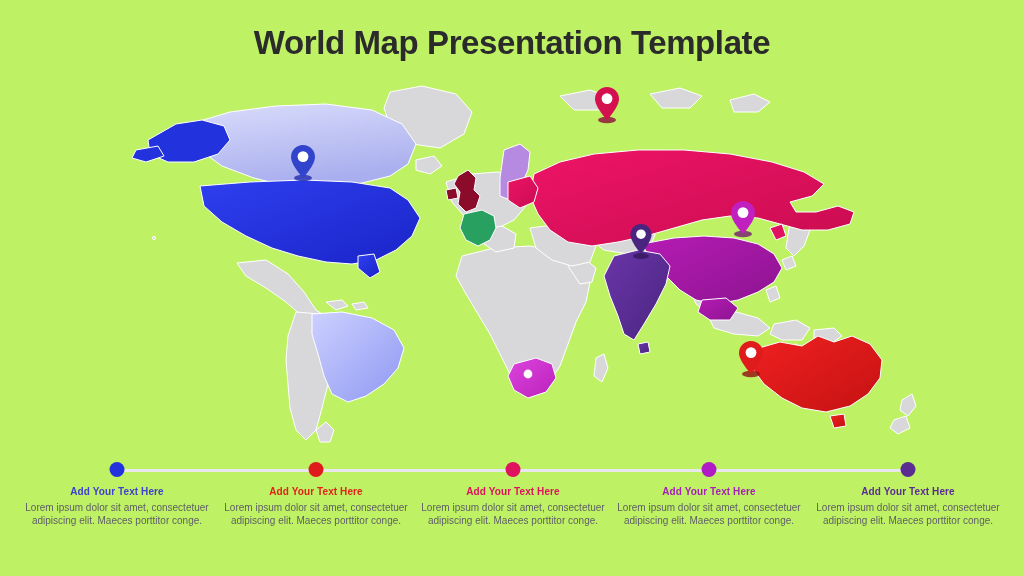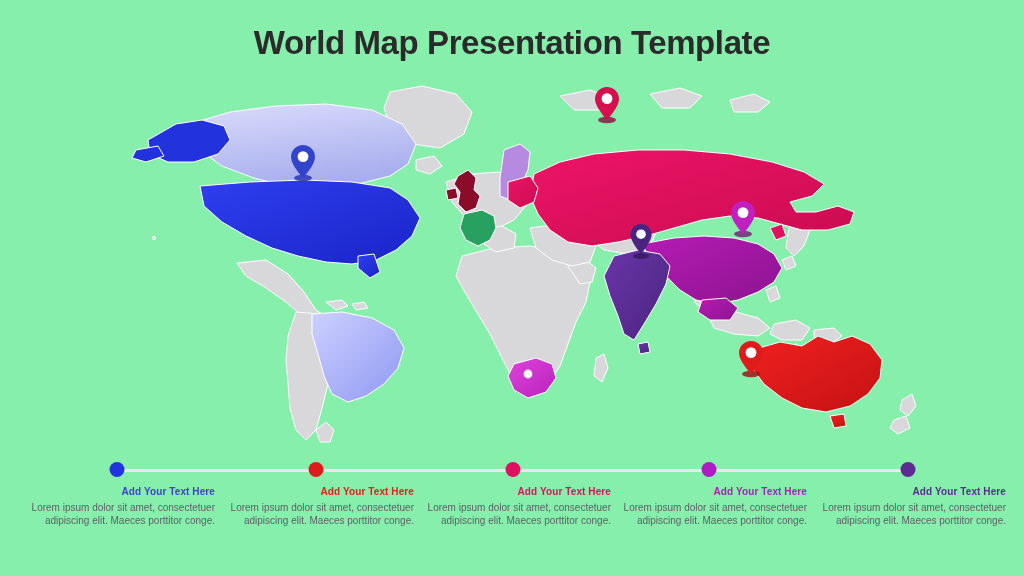--- a/index.html
+++ b/index.html
@@ -1,21 +1,21 @@
 <!DOCTYPE html>
 <html><head>
 <meta charset="utf-8">
 <style>
   html,body{margin:0;padding:0;}
   body{
     width:1024px;height:576px;background:#ffffff;overflow:hidden;
     font-family:"Liberation Sans","DejaVu Sans",sans-serif;
     position:relative;
   }
-  .slide{position:absolute;inset:0;background:#86efac;}
+  .slide{position:absolute;inset:0;background:#bef264;}
 
   
   .title{
     position:absolute;top:24px;left:0;width:1024px;text-align:center;
     font-size:33px;font-weight:bold;color:#2b2b2b;letter-spacing:-0.4px;
     font-family:"Liberation Sans","DejaVu Sans",sans-serif;
     white-space:nowrap;
   }
 
   
@@ -30,21 +30,21 @@
   .legend-line{
     position:absolute;left:117px;top:469px;width:791px;height:3px;
     background:#e8e8ec;border-radius:2px;
   }
   .legend-dot{
     position:absolute;width:15px;height:15px;border-radius:50%;
     top:462px;transform:translateX(-50%);
   }
   .legend-col{
     position:absolute;top:486px;width:196px;transform:translateX(-50%);
-    text-align:right;
+    text-align:center;
   }
   .legend-head{
     font-size:10px;font-weight:bold;letter-spacing:.1px;margin:0 0 3px 0;
     line-height:12px;
   }
   .legend-body{
     font-size:10px;color:#5e5e66;line-height:13px;margin:0;
     font-family:"Liberation Sans","DejaVu Sans",sans-serif;
   }
 </style>

